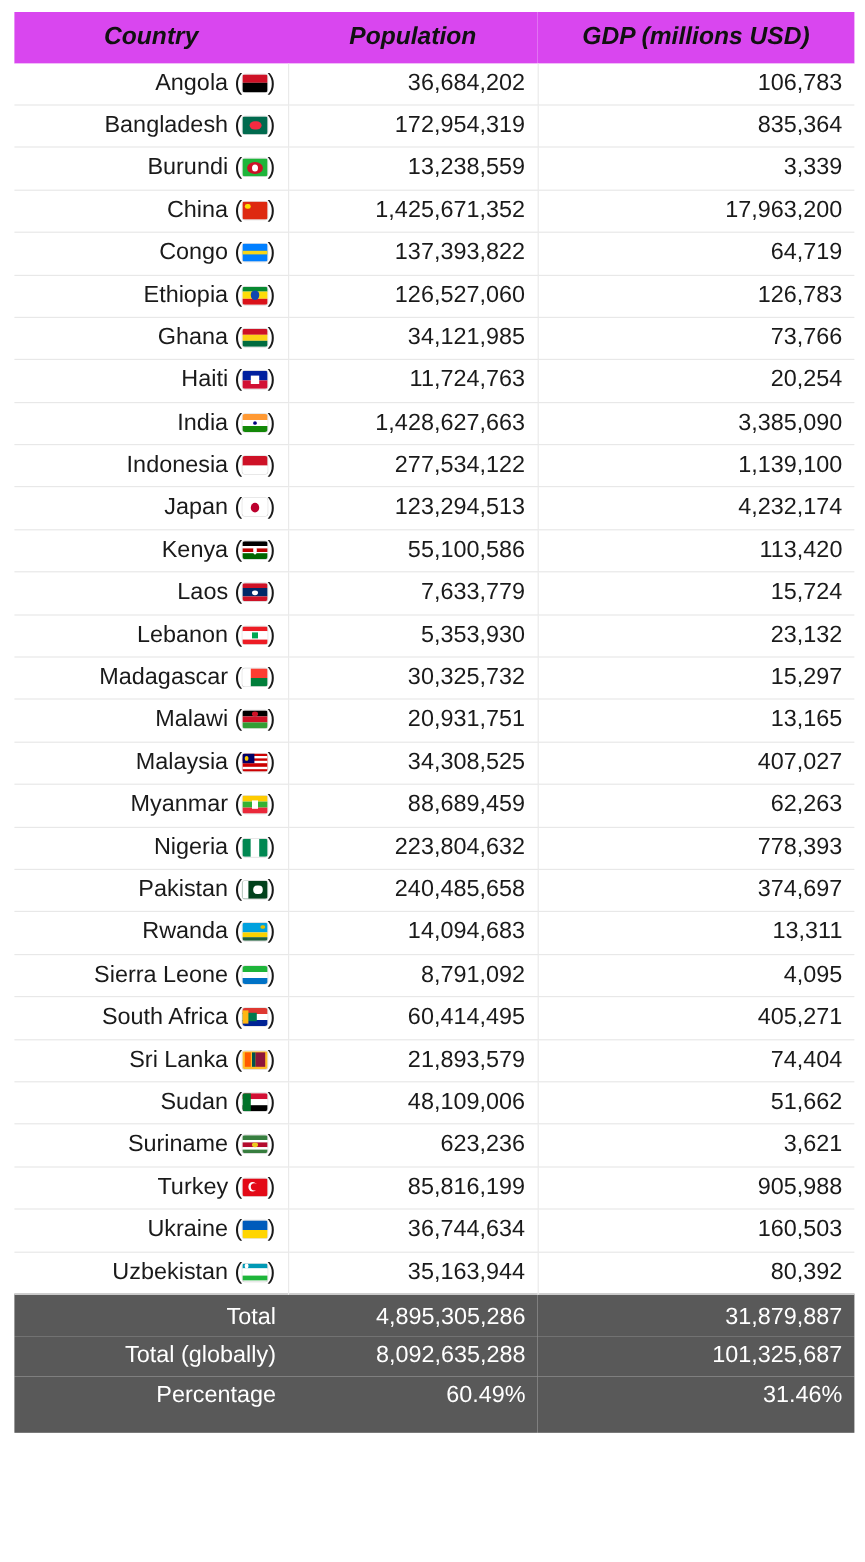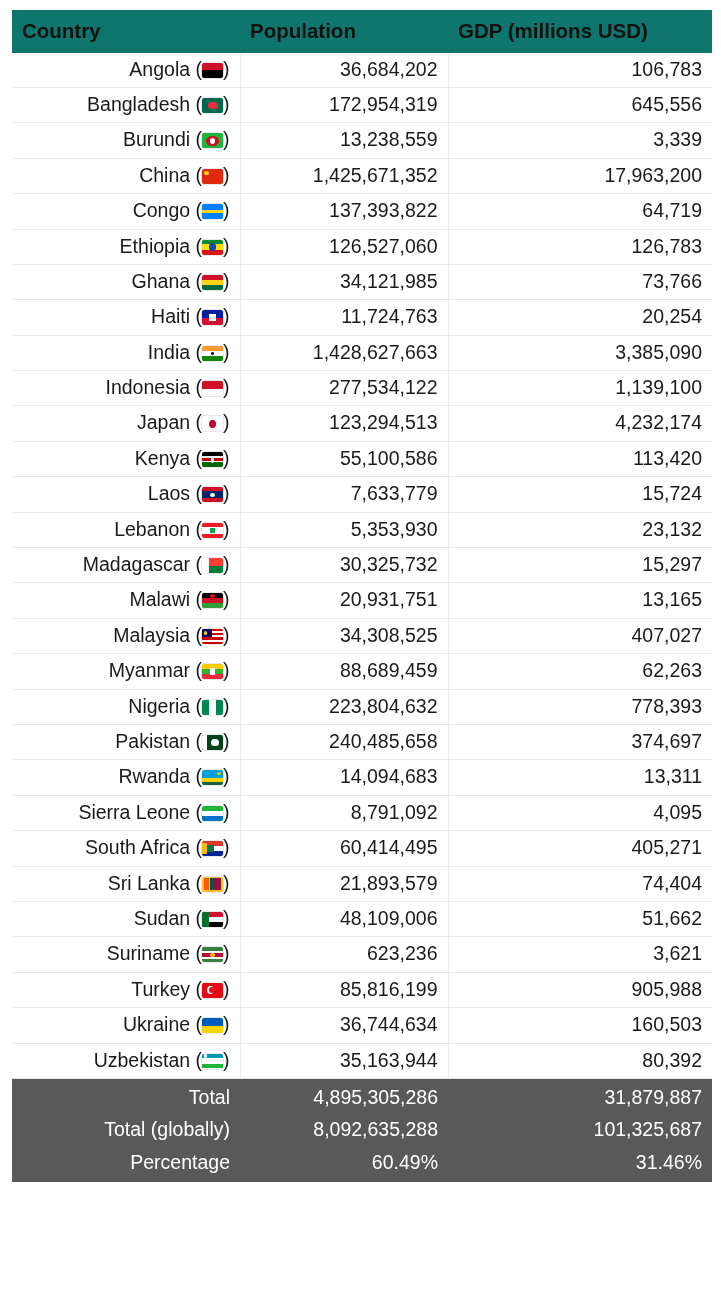--- a/index.html
+++ b/index.html
@@ -26,29 +26,30 @@
     border-collapse: collapse;
     width: 700px;
     table-layout: fixed;
   }
 
   table.data-table col.col-country { width: 228px; }
   table.data-table col.col-population { width: 208px; }
   table.data-table col.col-gdp { width: 264px; }
 
   thead th {
-    background: #0f766e;
+    background: #d946ef;
     color: #111111;
     font-weight: bold;
     font-size: 20.5px;
-    text-align: left;
+    text-align: center;
     padding: 9px 10px 10px 10px;
     line-height: 1.15;
     white-space: nowrap;
     border: none;
+    font-style: italic;
   }
 
   tbody td {
     background: #ffffff;
     color: #1a1a1a;
     font-size: 19.5px;
     text-align: right;
     padding: 5px 10px 6px 10px;
     line-height: 1.2;
     border-bottom: 1px solid #e8e8e8;
@@ -69,21 +70,21 @@
     color: #ffffff;
     border-bottom: none;
     border-right: none;
     font-size: 19.5px;
     padding: 4px 10px 5px 10px;
   }
   tbody tr.footer-row.first-footer td {
     padding-top: 7px;
   }
   tbody tr.footer-row.last-footer td {
-    padding-bottom: 8px;
+    padding-bottom: 20px;
   }
 
   .fl {
     display: inline-block;
     width: 21px;
     height: 15px;
     vertical-align: -2px;
     border-radius: 2px;
     overflow: hidden;
     position: relative;
@@ -113,21 +114,21 @@
     </thead>
     <tbody id="table-body">
         <tr>
           <td class="cell-country"><span>Angola (</span><span class="fl"><i style="background: rgb(206, 17, 38); left: 0%; top: 0%; width: 100%; height: 50%;"></i><i style="background: rgb(0, 0, 0); left: 0%; top: 50%; width: 100%; height: 50%;"></i></span><span>)</span></td>
           <td class="cell-population">36,684,202</td>
           <td class="cell-gdp">106,783</td>
         </tr>
         <tr>
           <td class="cell-country"><span>Bangladesh (</span><span class="fl"><i style="background: rgb(0, 106, 78); left: 0%; top: 0%; width: 100%; height: 100%;"></i><i style="background: rgb(244, 42, 65); left: 30%; top: 25%; width: 44%; height: 50%; border-radius: 50%;"></i></span><span>)</span></td>
           <td class="cell-population">172,954,319</td>
-          <td class="cell-gdp">645,556</td>
+          <td class="cell-gdp">835,364</td>
         </tr>
         <tr>
           <td class="cell-country"><span>Burundi (</span><span class="fl"><i style="background: rgb(30, 181, 58); left: 0%; top: 0%; width: 100%; height: 100%;"></i><i style="background: rgb(206, 17, 38); left: 18%; top: 18%; width: 64%; height: 64%; border-radius: 50%;"></i><i style="background: rgb(255, 255, 255); left: 38%; top: 30%; width: 24%; height: 40%; border-radius: 50%;"></i></span><span>)</span></td>
           <td class="cell-population">13,238,559</td>
           <td class="cell-gdp">3,339</td>
         </tr>
         <tr>
           <td class="cell-country"><span>China (</span><span class="fl"><i style="background: rgb(222, 41, 16); left: 0%; top: 0%; width: 100%; height: 100%;"></i><i style="background: rgb(255, 222, 0); left: 10%; top: 15%; width: 22%; height: 30%; border-radius: 50%;"></i></span><span>)</span></td>
           <td class="cell-population">1,425,671,352</td>
           <td class="cell-gdp">17,963,200</td>

